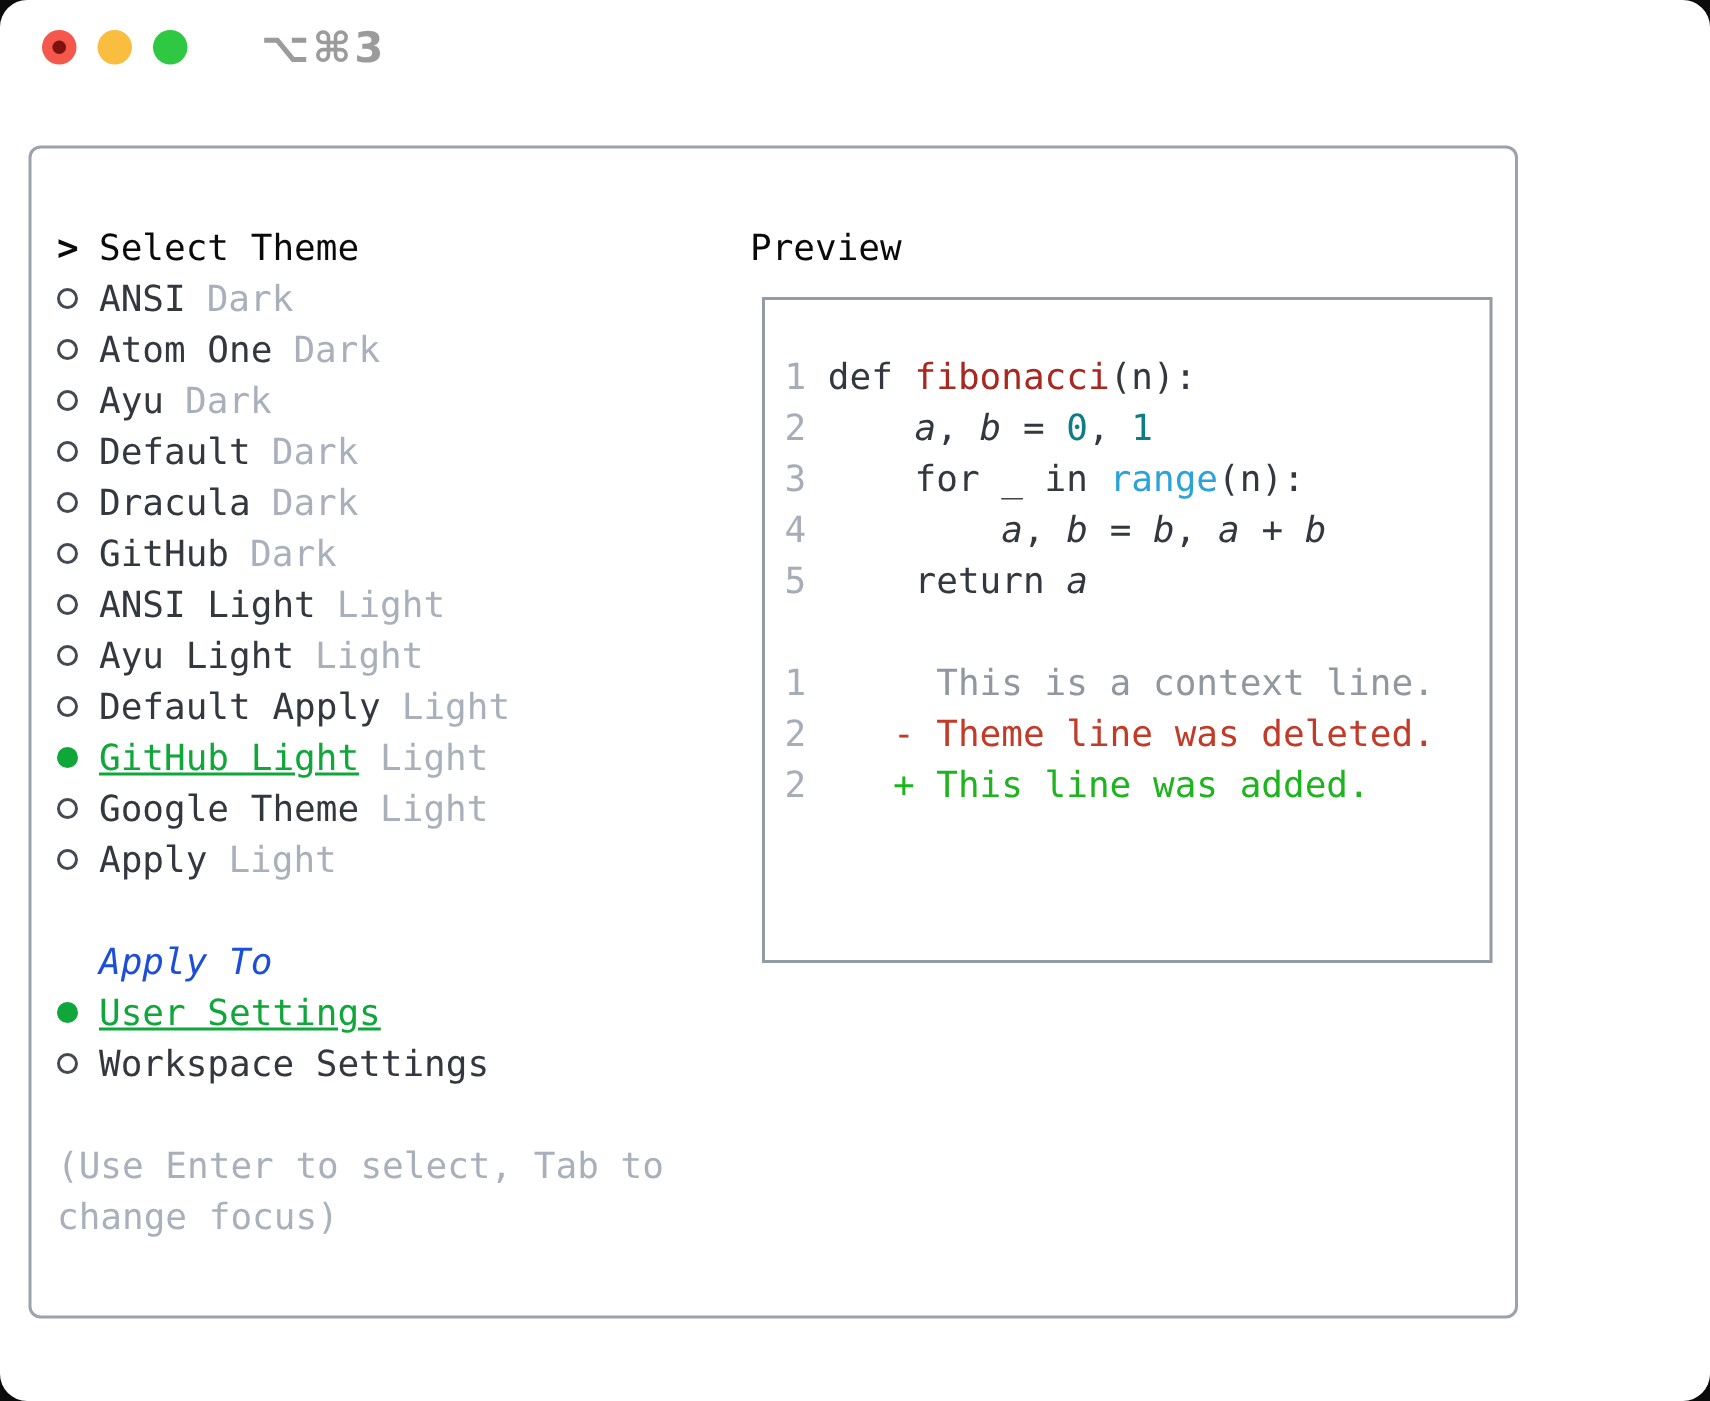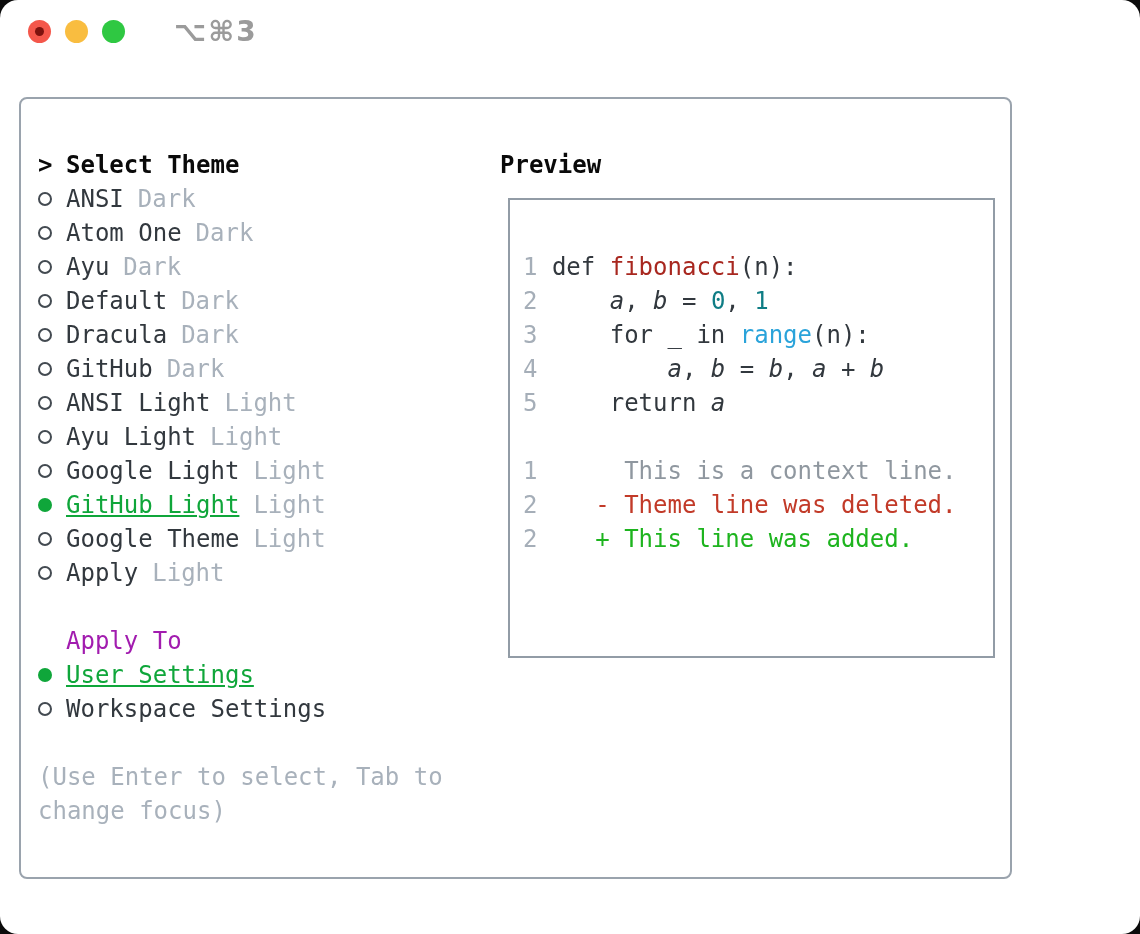--- a/index.html
+++ b/index.html
@@ -18,35 +18,35 @@
   .tl-dot{width:9px;height:9px;border-radius:50%;background:var(--tl-red-dot);}
   .title{margin-left:35px;font-family:"DejaVu Sans","Liberation Sans",sans-serif;font-size:28px;font-weight:bold;color:var(--title-color);letter-spacing:2px;}
   
   .panel{
     position:absolute;left:19px;top:97px;width:989px;height:778px;
     border:2px solid var(--panel-border);border-radius:8px;background:#ffffff;
   }
   .row{display:flex;align-items:center;height:34px;font-size:24px;color:var(--fg);white-space:pre;}
   .prefix{width:28px;display:flex;align-items:center;flex:0 0 auto;}
   .cursor{font-weight:bold;color:#0a0a0a;}
-  .h{font-weight:bold;color:#0a0a0a;}
-  .h2{color:#a21caf;}
+  .h{font-weight:normal;color:#0a0a0a;}
+  .h2{color:#1d4ed8;font-style:italic;}
   .bullet{width:10px;height:10px;border:2px solid #434a51;border-radius:50%;box-sizing:content-box;}
   .bullet.sel{width:14px;height:14px;border:none;background:var(--green);}
   .name{color:var(--fg);}
   .name.sel{color:var(--green);text-decoration:underline;}
   .variant{color:var(--muted);margin-left:14px;}
   .muted{color:var(--muted);}
   .left-col{position:absolute;left:17px;top:49px;}
   
   .preview-col{position:absolute;left:479px;top:49px;}
   .preview-box{
     margin-left:8px;margin-top:16px;width:470px;height:406px;
     border:2px solid var(--box-border);background:#ffffff;
-    padding:50px 0 0 13px;box-sizing:content-box;overflow:hidden;
+    padding:34px 0 0 13px;box-sizing:content-box;overflow:hidden;
   }
   .pline{height:34px;line-height:34px;font-size:24px;white-space:pre;color:var(--fg);}
   .seg-ln{color:var(--ln);}
   .seg-fg{color:var(--fg);}
   .seg-fn{color:var(--fn);}
   .seg-var{color:var(--fg);font-style:italic;}
   .seg-num{color:var(--num);}
   .seg-call{color:var(--call);}
   .seg-ctx{color:var(--ctx);}
   .seg-del{color:var(--del);}
@@ -76,21 +76,21 @@
 
       <div id="theme-list">
           <div class="row"><span class="prefix"><span class="bullet"></span></span><span class="name">ANSI</span><span class="variant">Dark</span></div>
           <div class="row"><span class="prefix"><span class="bullet"></span></span><span class="name">Atom One</span><span class="variant">Dark</span></div>
           <div class="row"><span class="prefix"><span class="bullet"></span></span><span class="name">Ayu</span><span class="variant">Dark</span></div>
           <div class="row"><span class="prefix"><span class="bullet"></span></span><span class="name">Default</span><span class="variant">Dark</span></div>
           <div class="row"><span class="prefix"><span class="bullet"></span></span><span class="name">Dracula</span><span class="variant">Dark</span></div>
           <div class="row"><span class="prefix"><span class="bullet"></span></span><span class="name">GitHub</span><span class="variant">Dark</span></div>
           <div class="row"><span class="prefix"><span class="bullet"></span></span><span class="name">ANSI Light</span><span class="variant">Light</span></div>
           <div class="row"><span class="prefix"><span class="bullet"></span></span><span class="name">Ayu Light</span><span class="variant">Light</span></div>
-          <div class="row"><span class="prefix"><span class="bullet"></span></span><span class="name">Google Light</span><span class="variant">Light</span></div>
+          <div class="row"><span class="prefix"><span class="bullet"></span></span><span class="name">Default Apply</span><span class="variant">Light</span></div>
           <div class="row"><span class="prefix"><span class="bullet sel"></span></span><span class="name sel">GitHub Light</span><span class="variant">Light</span></div>
           <div class="row"><span class="prefix"><span class="bullet"></span></span><span class="name">Google Theme</span><span class="variant">Light</span></div>
           <div class="row"><span class="prefix"><span class="bullet"></span></span><span class="name">Apply</span><span class="variant">Light</span></div>
         </div>
 
       <div class="row"></div>
 
       <div class="row">
         <span class="prefix"></span>
         <span class="h2">Apply To</span>

